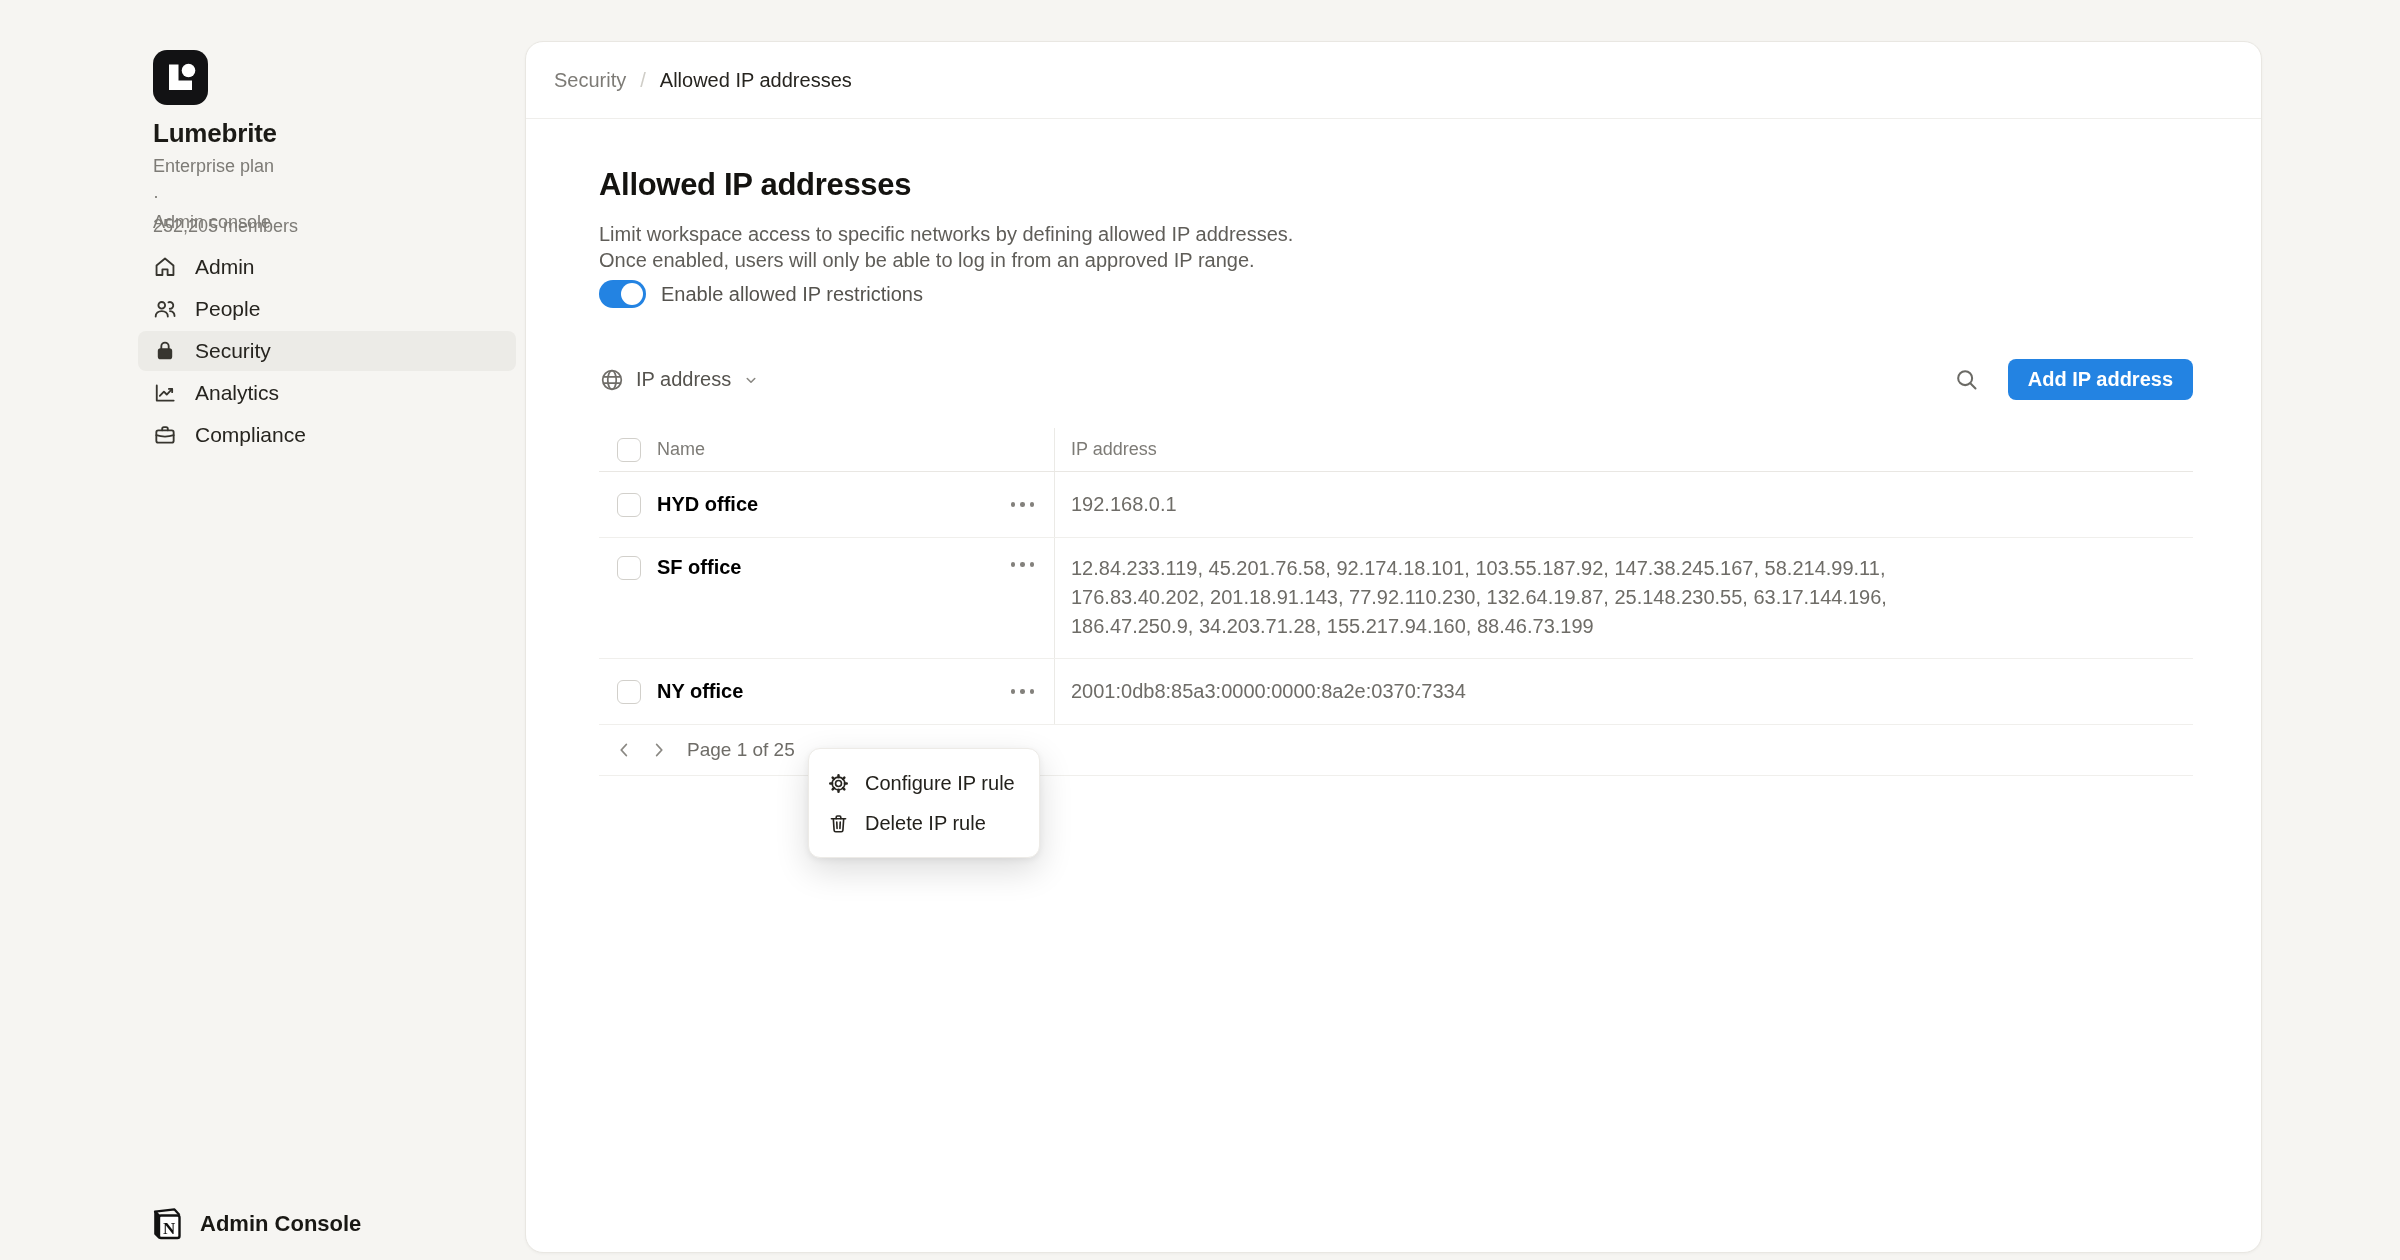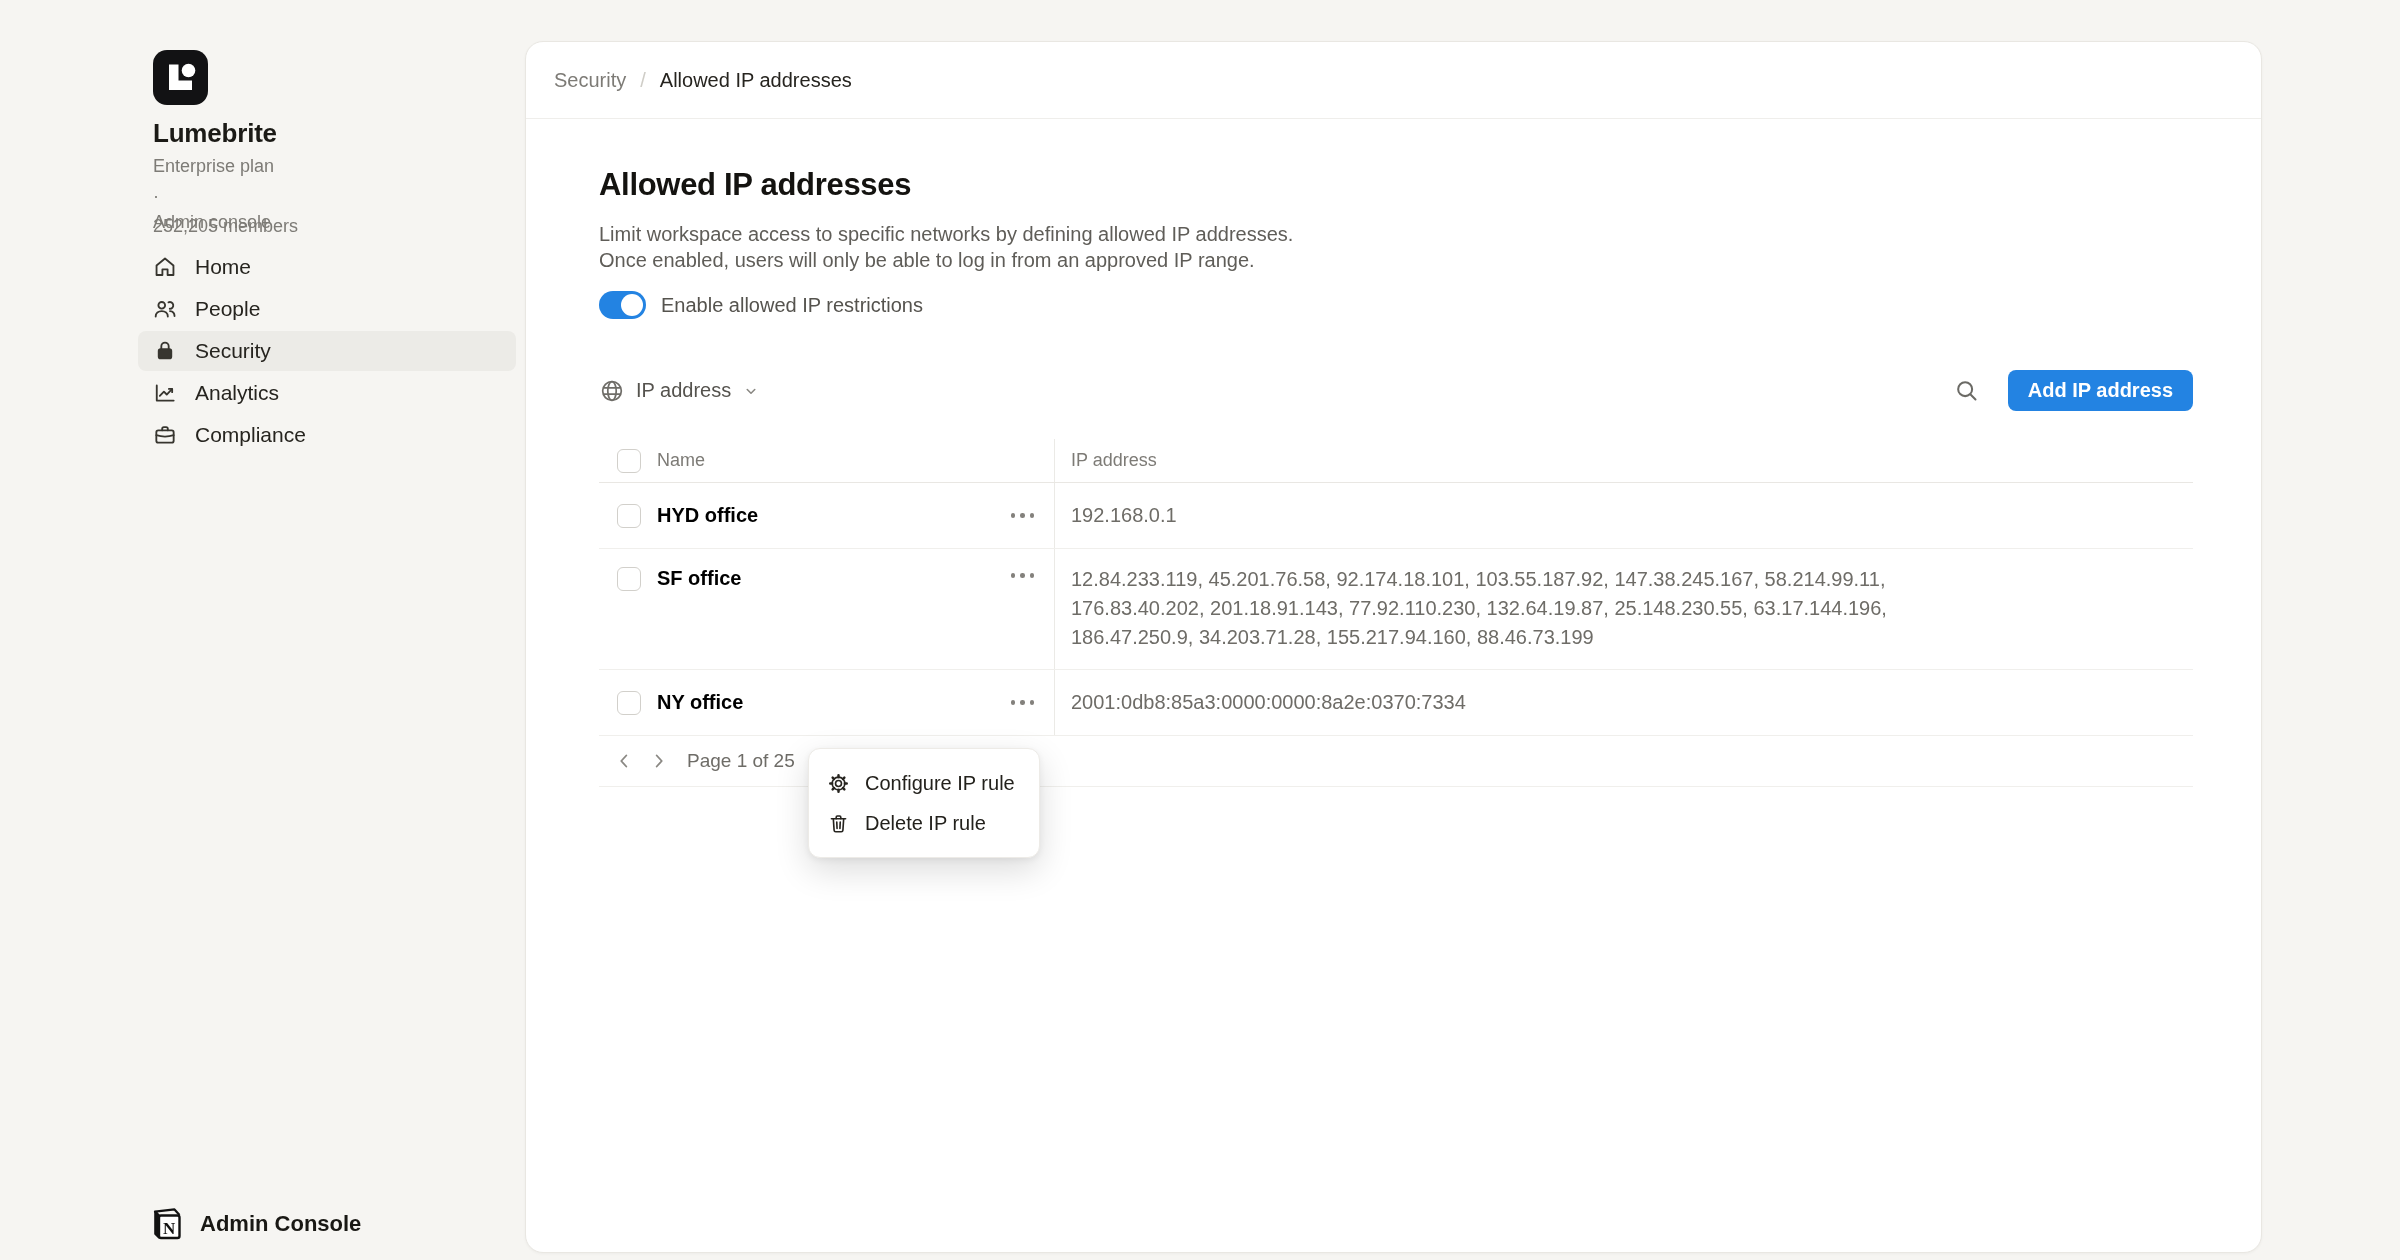--- a/index.html
+++ b/index.html
@@ -44,21 +44,21 @@
     padding-left:28px; gap:14px; font-size:20px;
   }
   .bc-parent { color:#7d7b76; cursor:pointer; }
   .bc-sep { color:#cfcdc7; }
   .bc-current { color:#26241f; }
 
   .content { position:absolute; left:73px; top:78px; width:1594px; }
   .page-title { margin-top:47px; font-size:31px; font-weight:700; color:#141310; letter-spacing:-0.3px; }
   .page-desc { margin-top:18px; font-size:20px; line-height:26px; color:#5f5d58; }
 
-  .toggle-row { margin-top:18px; display:flex; align-items:center; gap:15px; height:28px; }
+  .toggle-row { margin-top:7px; display:flex; align-items:center; gap:15px; height:28px; }
   .toggle { width:47px; height:28px; border-radius:14px; background:var(--accent); position:relative; cursor:pointer; flex:0 0 auto; }
   .toggle-knob { position:absolute; right:3px; top:3px; width:22px; height:22px; border-radius:50%; background:#fff; }
   .toggle-label { font-size:20px; color:#55534e; }
 
   .toolbar { margin-top:51px; height:41px; display:flex; align-items:center; }
   .filter { display:flex; align-items:center; gap:11px; color:#55534e; font-size:20px; cursor:pointer; }
   .toolbar-right { margin-left:auto; display:flex; align-items:center; gap:26px; }
   .search-btn { width:30px; height:30px; display:flex; align-items:center; justify-content:center; cursor:pointer; }
   .add-btn {
     height:41px; padding:0 20px; background:var(--accent); color:#fff; font-size:20px; font-weight:600;
@@ -122,21 +122,21 @@
 
   <div class="section-label">Admin console</div>
 
   <div class="nav">
     <div class="nav-item">
       <span class="nav-icon">
         <svg viewBox="0 0 24 24" fill="none" stroke="#37352f" stroke-width="1.7" stroke-linejoin="round" stroke-linecap="round">
           <path d="M4.2 10.6 L12 4.2 L19.8 10.6 V19.4 H14.4 V14.2 H9.6 V19.4 H4.2 Z"></path>
         </svg>
       </span>
-      <span class="nav-label">Home</span>
+      <span class="nav-label">Admin</span>
     </div>
     <div class="nav-item">
       <span class="nav-icon">
         <svg viewBox="0 0 24 24" fill="none" stroke="#37352f" stroke-width="1.7" stroke-linejoin="round" stroke-linecap="round">
           <circle cx="9" cy="8.6" r="3.1"></circle>
           <path d="M3.4 19 c0-3.1 2.5-5.1 5.6-5.1 s5.6 2 5.6 5.1"></path>
           <path d="M15.2 5.9 a3.1 3.1 0 1 1 1.2 5.9"></path>
           <path d="M16.6 13.9 c2.6 0.2 4.2 2.1 4.2 4.6"></path>
         </svg>
       </span>

